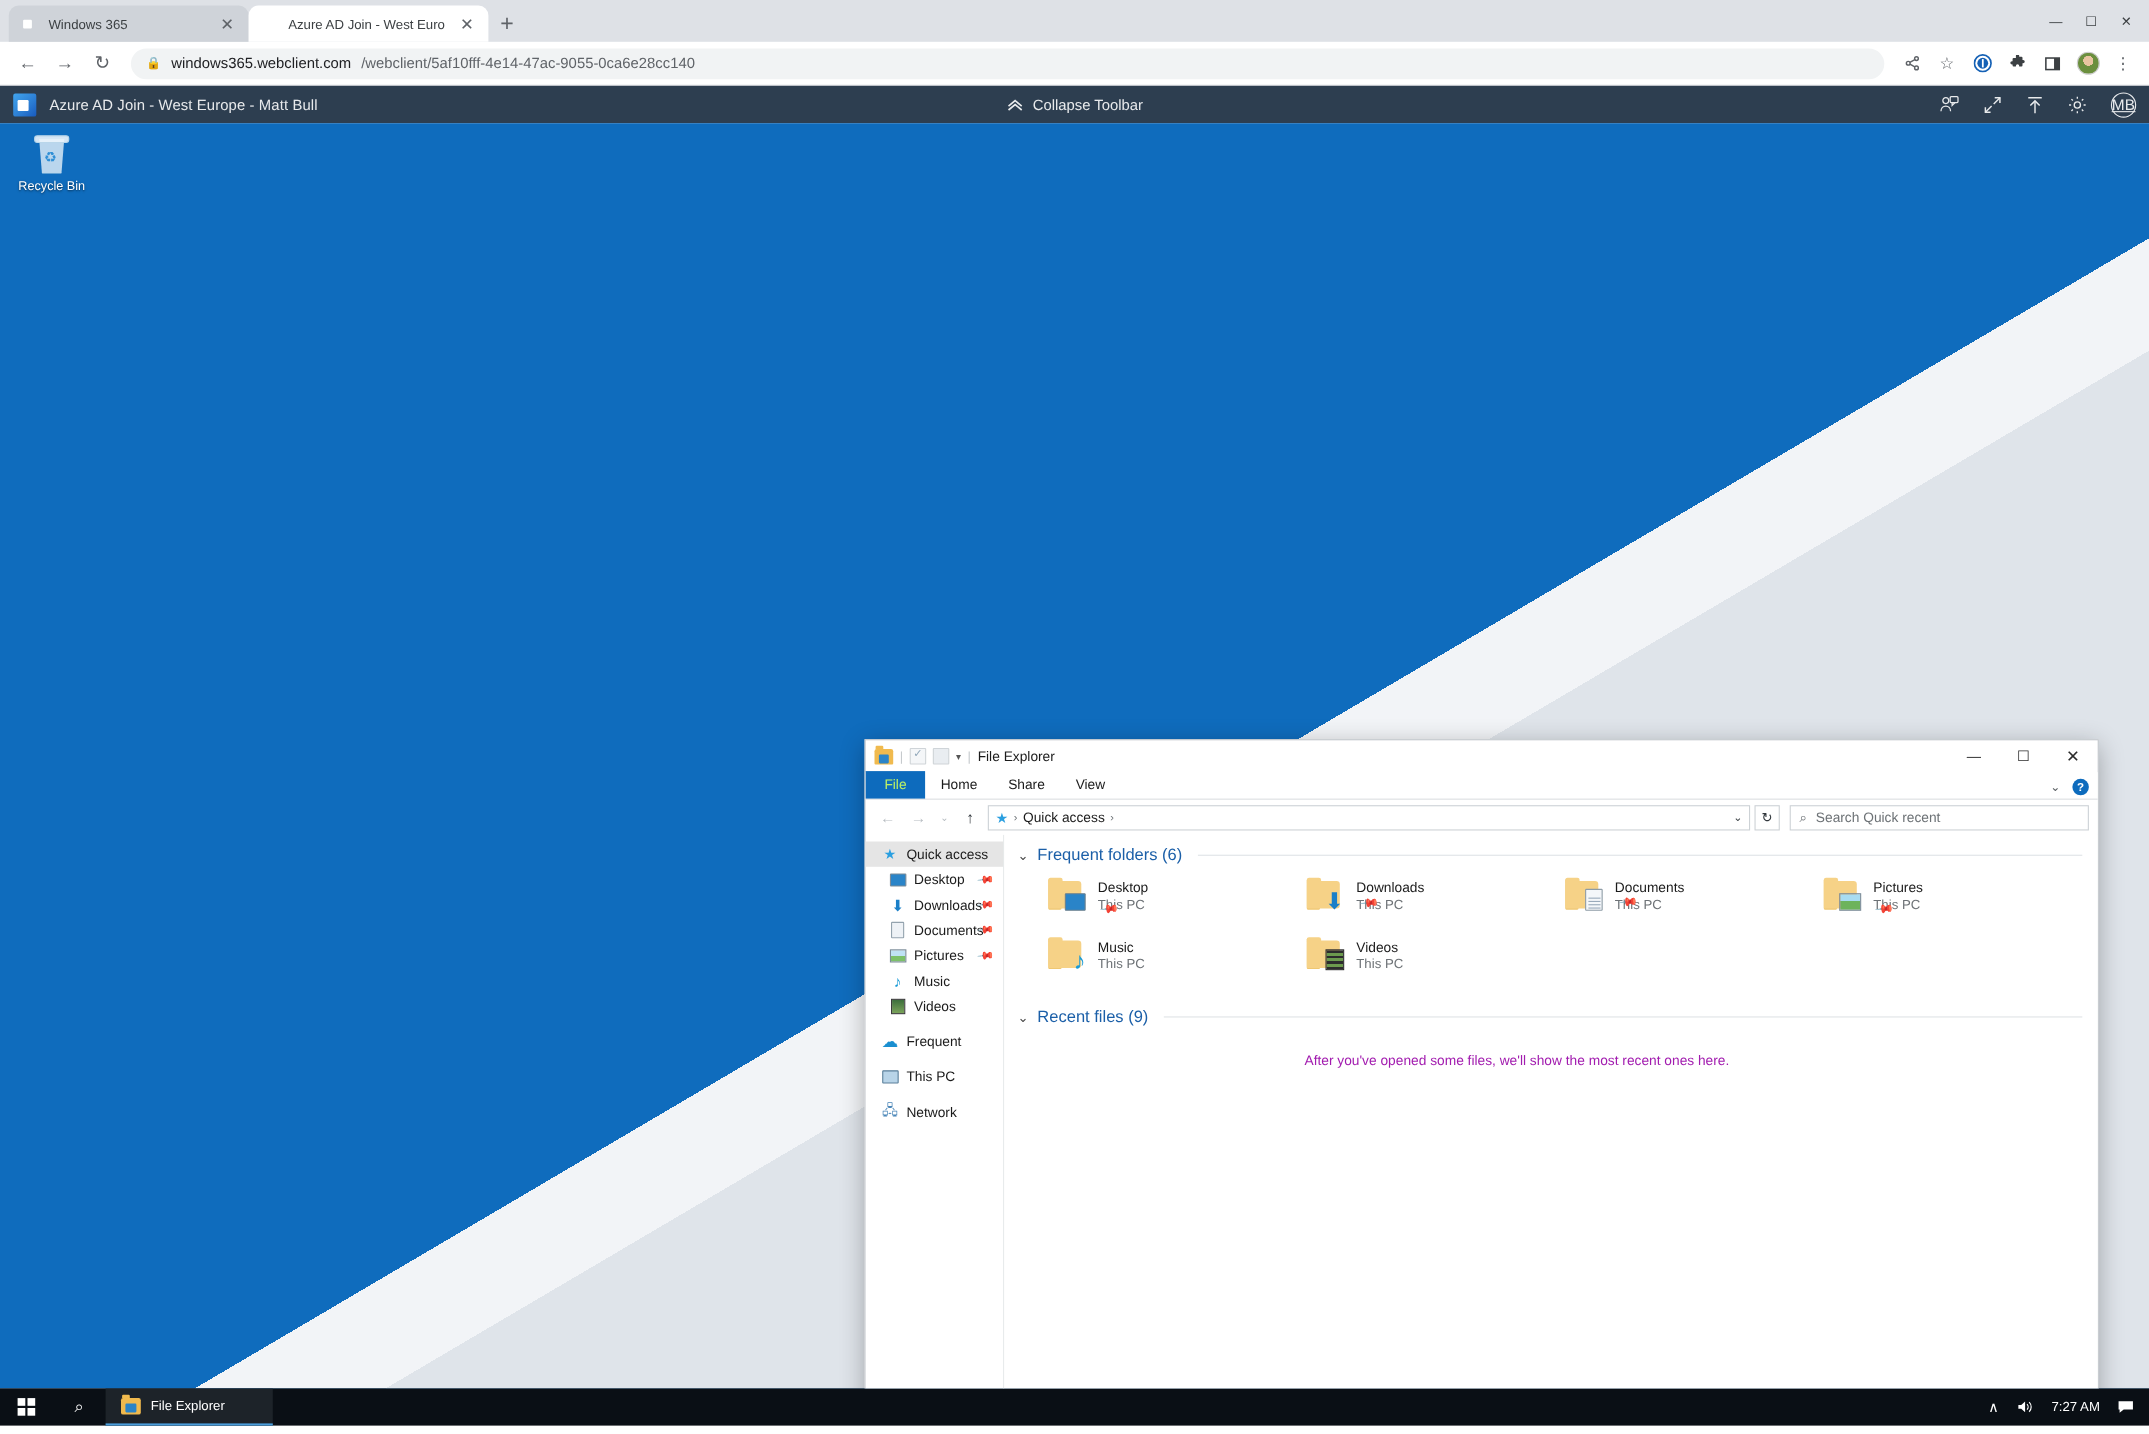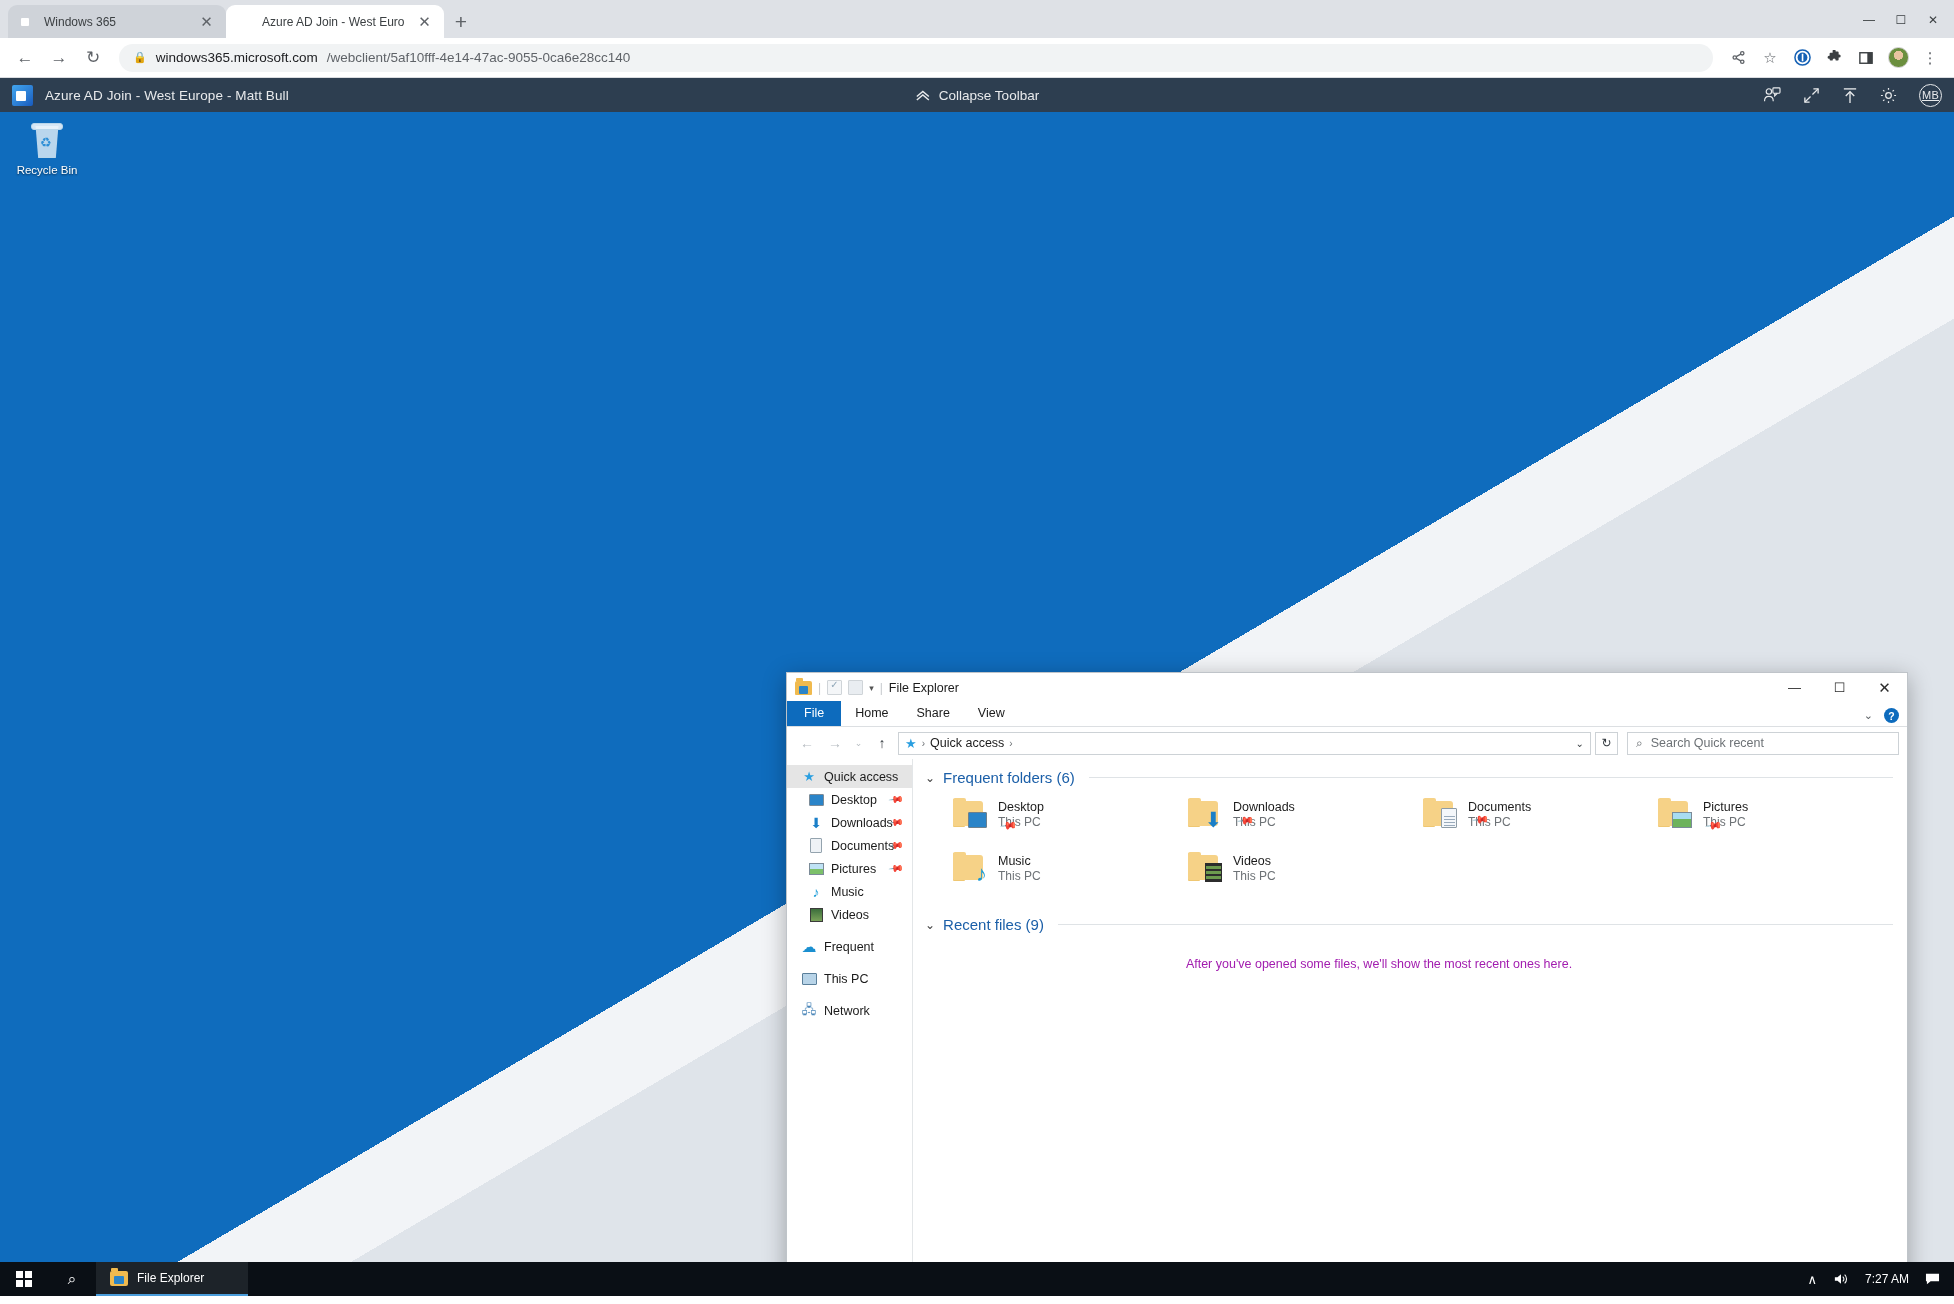--- a/index.html
+++ b/index.html
@@ -96,21 +96,21 @@
     position: absolute; left: 50%; transform: translateX(-50%);
     display: flex; align-items: center; gap: 8px; font-size: 13.5px;
   }
   .w365-right {
     margin-left: auto; display: flex; align-items: center; gap: 22px;
   }
   .w365-ic { color: #e8eaec; display: flex; align-items: center; }
   .mb-avatar {
     width: 23px; height: 23px; border-radius: 50%; border: 1.4px solid #e8eaec;
     display: flex; align-items: center; justify-content: center;
-    font-size: 11px; letter-spacing: .3px; text-decoration: underline;
+    font-size: 14px; letter-spacing: .3px; text-decoration: underline;
   }
 
   
   .desktop {
     position: relative; width: 1954px; height: 1150px;
     background: #0f6cbd; overflow: hidden;
   }
   .wall-white {
     position: absolute; right: 0; top: 0; width: 1954px; height: 1150px;
     background: linear-gradient(
@@ -196,21 +196,21 @@
 
   .fe-ribbonbar {
     height: 25px; display: flex; align-items: flex-end;
     border-bottom: 1px solid #dcdfe2; position: relative; background: #fff;
   }
   .rib-tab {
     padding: 0 14px; height: 25px; line-height: 25px;
     font-size: 12.5px; color: #1b1b1b;
   }
   .rib-tab.file {
-    background: #0d6bbd; color: #ffffff; padding: 0 17px;
+    background: #0d6bbd; color: #bef264; padding: 0 17px;
   }
   .rib-right {
     position: absolute; right: 8px; bottom: 3px;
     display: flex; align-items: center; gap: 11px;
   }
   .rib-caret { font-size: 11px; color: #5b6064; }
   .help-ic {
     width: 15px; height: 15px; border-radius: 50%; background: #0d6bbd;
     color: #fff; font-size: 10.5px; display: flex;
     align-items: center; justify-content: center; font-weight: bold;
@@ -418,21 +418,21 @@
     <div class="win-ctrl">✕</div>
   </div>
 </div>
 
 <div class="browser-toolbar">
   <div class="nav-btn">←</div>
   <div class="nav-btn">→</div>
   <div class="nav-btn">↻</div>
   <div class="omnibox">
     <span class="lock-ic">🔒</span>
-    <span class="url-host">windows365.microsoft.com</span>
+    <span class="url-host">windows365.webclient.com</span>
       <span class="url-path">/webclient/5af10fff-4e14-47ac-9055-0ca6e28cc140</span>
   </div>
   <div class="tb-icon">
     <svg width="15" height="15" viewBox="0 0 16 16" fill="none" stroke="#5f6368" stroke-width="1.4">
       <circle cx="12" cy="3.5" r="1.8"></circle>
         <circle cx="4" cy="8" r="1.8"></circle>
         <circle cx="12" cy="12.5" r="1.8"></circle>
       <line x1="5.6" y1="7.1" x2="10.4" y2="4.4"></line>
         <line x1="5.6" y1="8.9" x2="10.4" y2="11.6"></line>
     </svg>

